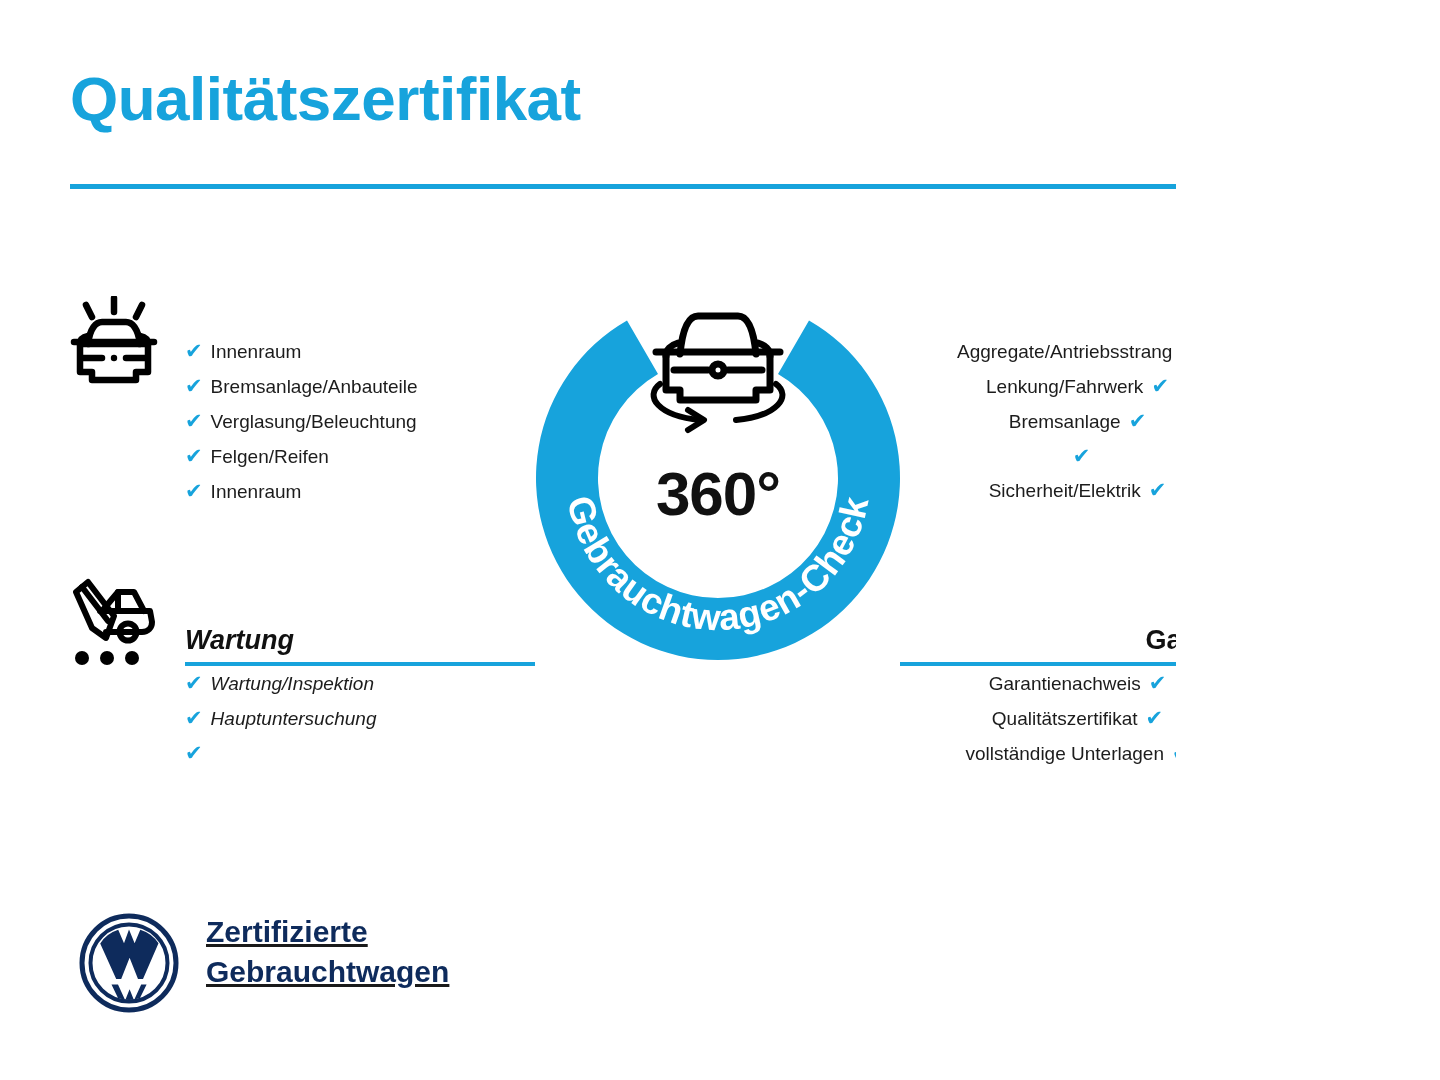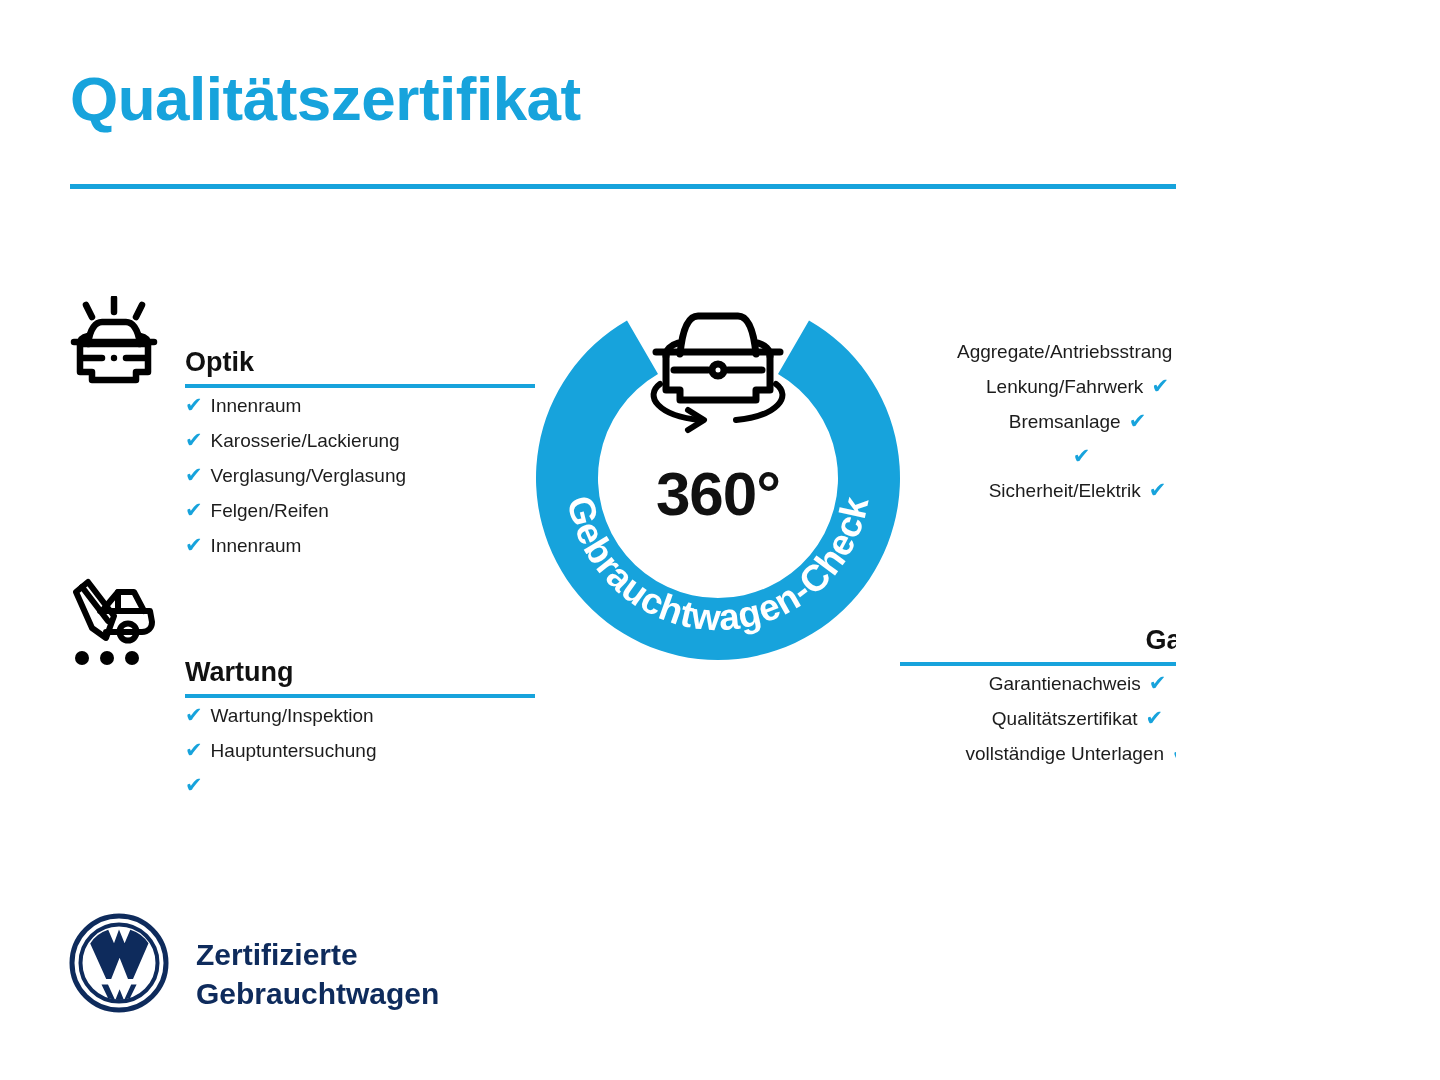--- a/index.html
+++ b/index.html
@@ -92,21 +92,21 @@
   .col-left .section-list li { justify-content: flex-start; }
   .col-left .check { margin-right: 8px; }
 
   
   .col-right .section-title { right: 0; }
   .col-right .section-list li { justify-content: center; }
   .col-right .check { margin-left: 8px; }
 
   
   #sec-optik    { left: 185px;  top: 334px; width: 350px; }
-  #sec-wartung  { left: 185px;  top: 644px; width: 350px; }
+  #sec-wartung  { left: 185px;  top: 612px; width: 350px; font-style: italic; }
   #sec-technik  { left: 900px;  top: 334px; width: 355px; }
   #sec-garantie { left: 900px;  top: 612px; width: 355px; }
 
   
   .sec-icon {
     position: absolute;
   }
   #icon-optik    { left: 66px;   top: 296px; }
   #icon-wartung  { left: 66px;   top: 578px; }
   #icon-technik  { left: 1282px; top: 293px; }
@@ -136,24 +136,25 @@
     font-size: 62px;
     font-weight: 700;
     color: #111111;
     letter-spacing: -1px;
     margin-top: 6px;
   }
 
   
   #footer-lockup {
     position: absolute;
-    left: 68px;
+    left: 78px;
     top: 912px;
     display: flex;
-    align-items: flex-end;
+    align-items: flex-start;
+    text-decoration: underline;
   }
   #vw-roundel { flex: 0 0 auto; }
   #footer-words {
     margin-left: 26px;
     color: #0E2B5C;
     font-size: 30px;
     font-weight: 700;
     line-height: 1.32;
     white-space: nowrap;
   }
@@ -183,36 +184,32 @@
       <line x1="8" y1="46" x2="88" y2="46"></line>
 
       <line x1="17" y1="62" x2="36" y2="62"></line>
       <line x1="60" y1="62" x2="79" y2="62"></line>
 
       <circle cx="48" cy="62" r="3.2" fill="#000000" stroke="none"></circle>
     </svg>
   </div>
 
   <div class="section col-left" id="sec-optik">
-    <div class="section-head">
-      <div class="section-title">Optik</div>
-      <div class="section-rule"></div>
-    </div>
     <ul class="section-list">
       <li>
         <span class="check">✔</span>
         <span>Innenraum</span>
       </li>
       <li>
         <span class="check">✔</span>
-        <span>Karosserie/Lackierung</span>
-      </li>
-      <li>
-        <span class="check">✔</span>
-        <span>Verglasung/Verglasung</span>
+        <span>Bremsanlage/Anbauteile</span>
+      </li>
+      <li>
+        <span class="check">✔</span>
+        <span>Verglasung/Beleuchtung</span>
       </li>
       <li>
         <span class="check">✔</span>
         <span>Felgen/Reifen</span>
       </li>
       <li>
         <span class="check">✔</span>
         <span>Innenraum</span>
       </li>
     </ul>

